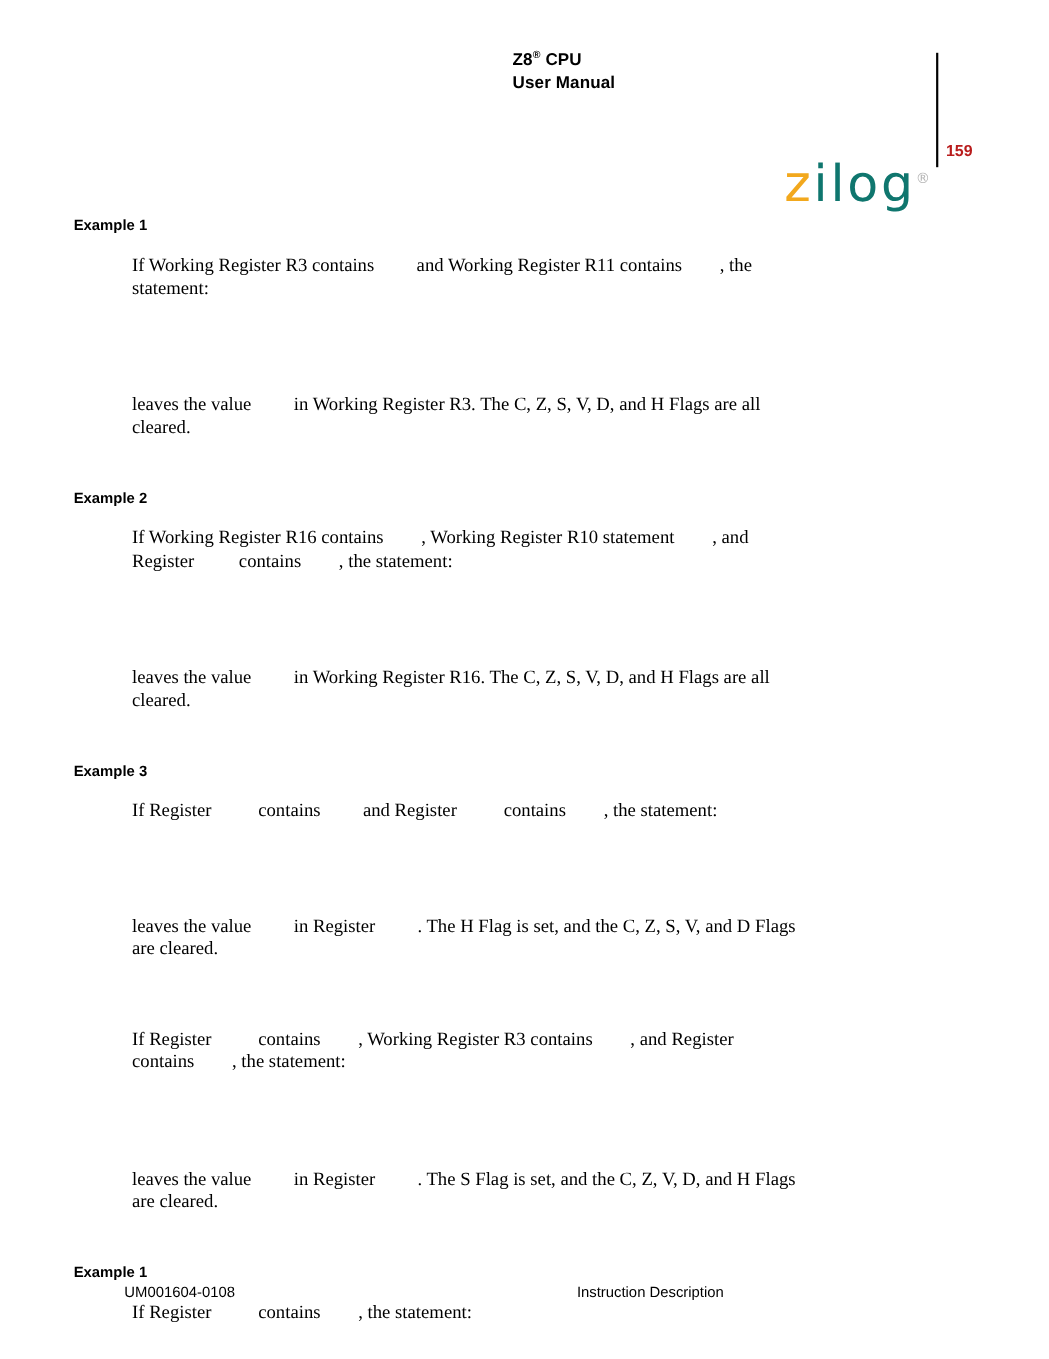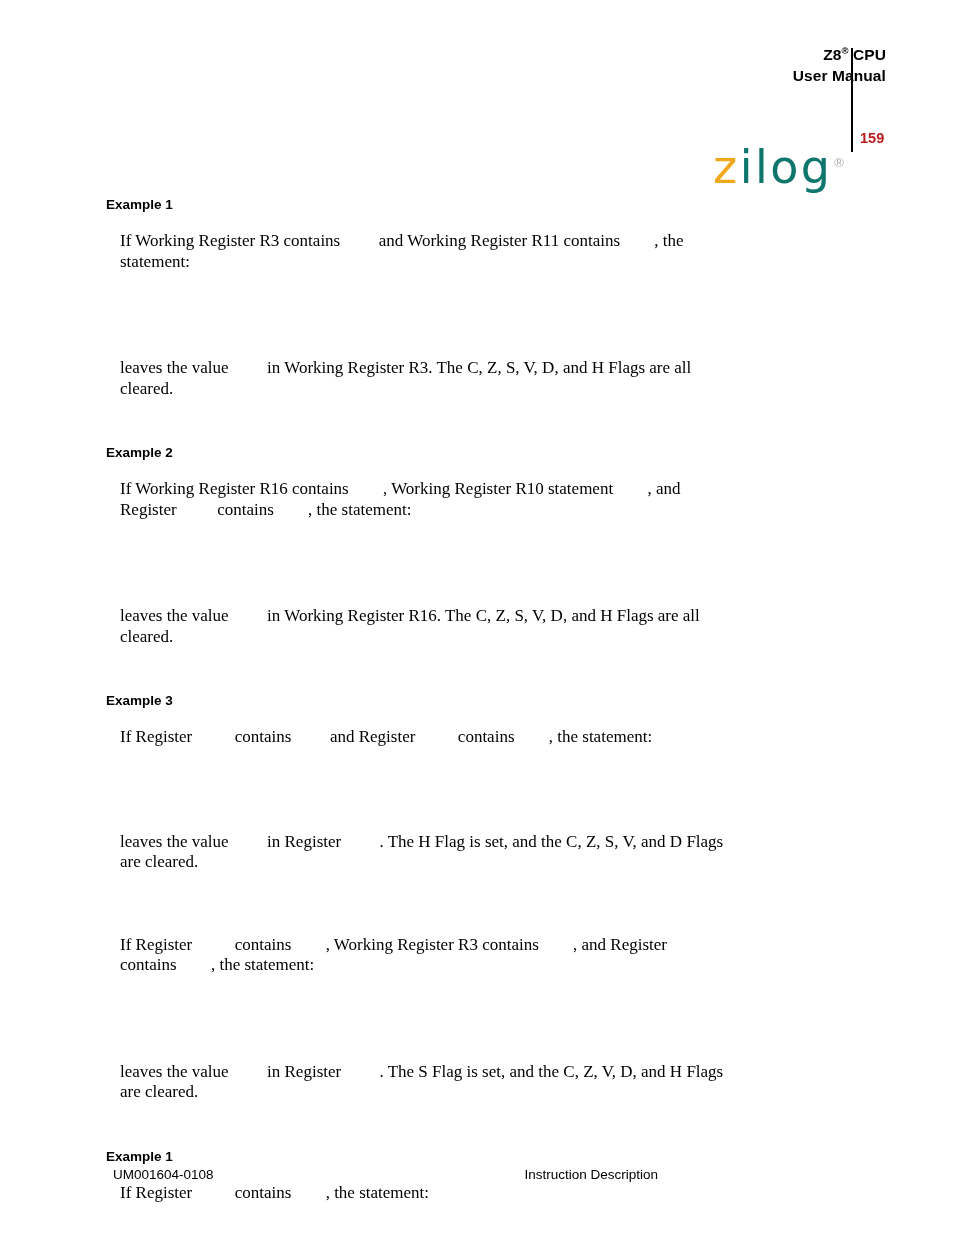--- a/index.html
+++ b/index.html
@@ -22,21 +22,20 @@
     position: absolute;
     top: 44px;
     left: 0;
     width: 954px;
     height: 120px;
   }
   .header-inner {
     position: absolute;
     right: 68px;
     top: 0;
-    text-align: right;
     width: 420px;
   }
   .header-title-line {
     font-family: "Liberation Sans", "DejaVu Sans", sans-serif;
     font-weight: bold;
     font-size: 15.5px;
     line-height: 21px;
     color: #000;
     letter-spacing: 0.1px;
   }
@@ -101,21 +100,21 @@
   .example-block {
     position: relative;
     margin: 0 0 0 0;
   }
   .example-heading {
     font-family: "Liberation Sans", "DejaVu Sans", sans-serif;
     font-weight: bold;
     font-size: 13.5px;
     line-height: 18px;
     color: #000;
-    margin-left: 106px;
+    margin-left: 67px;
     margin-bottom: 11px;
   }
   .example-para {
     font-family: "Liberation Serif", "DejaVu Serif", serif;
     font-size: 17px;
     line-height: 20.5px;
     color: #000;
     margin-left: 120px;
     width: 620px;
   }

